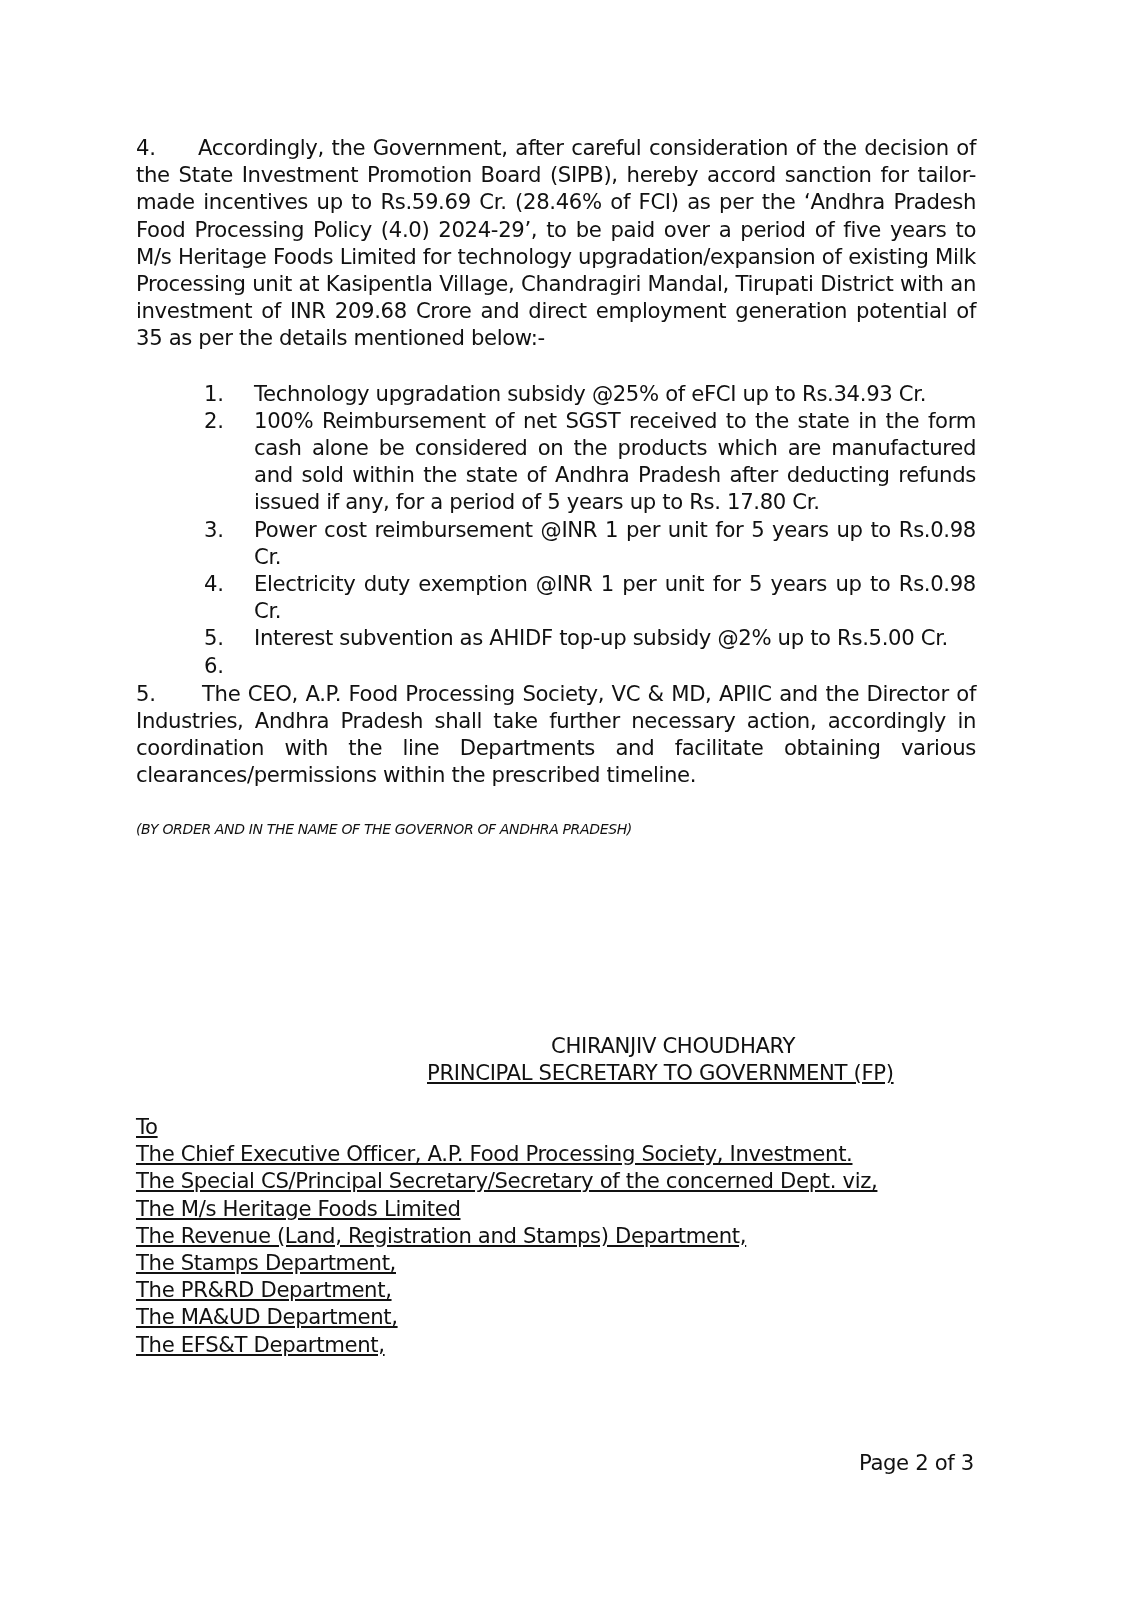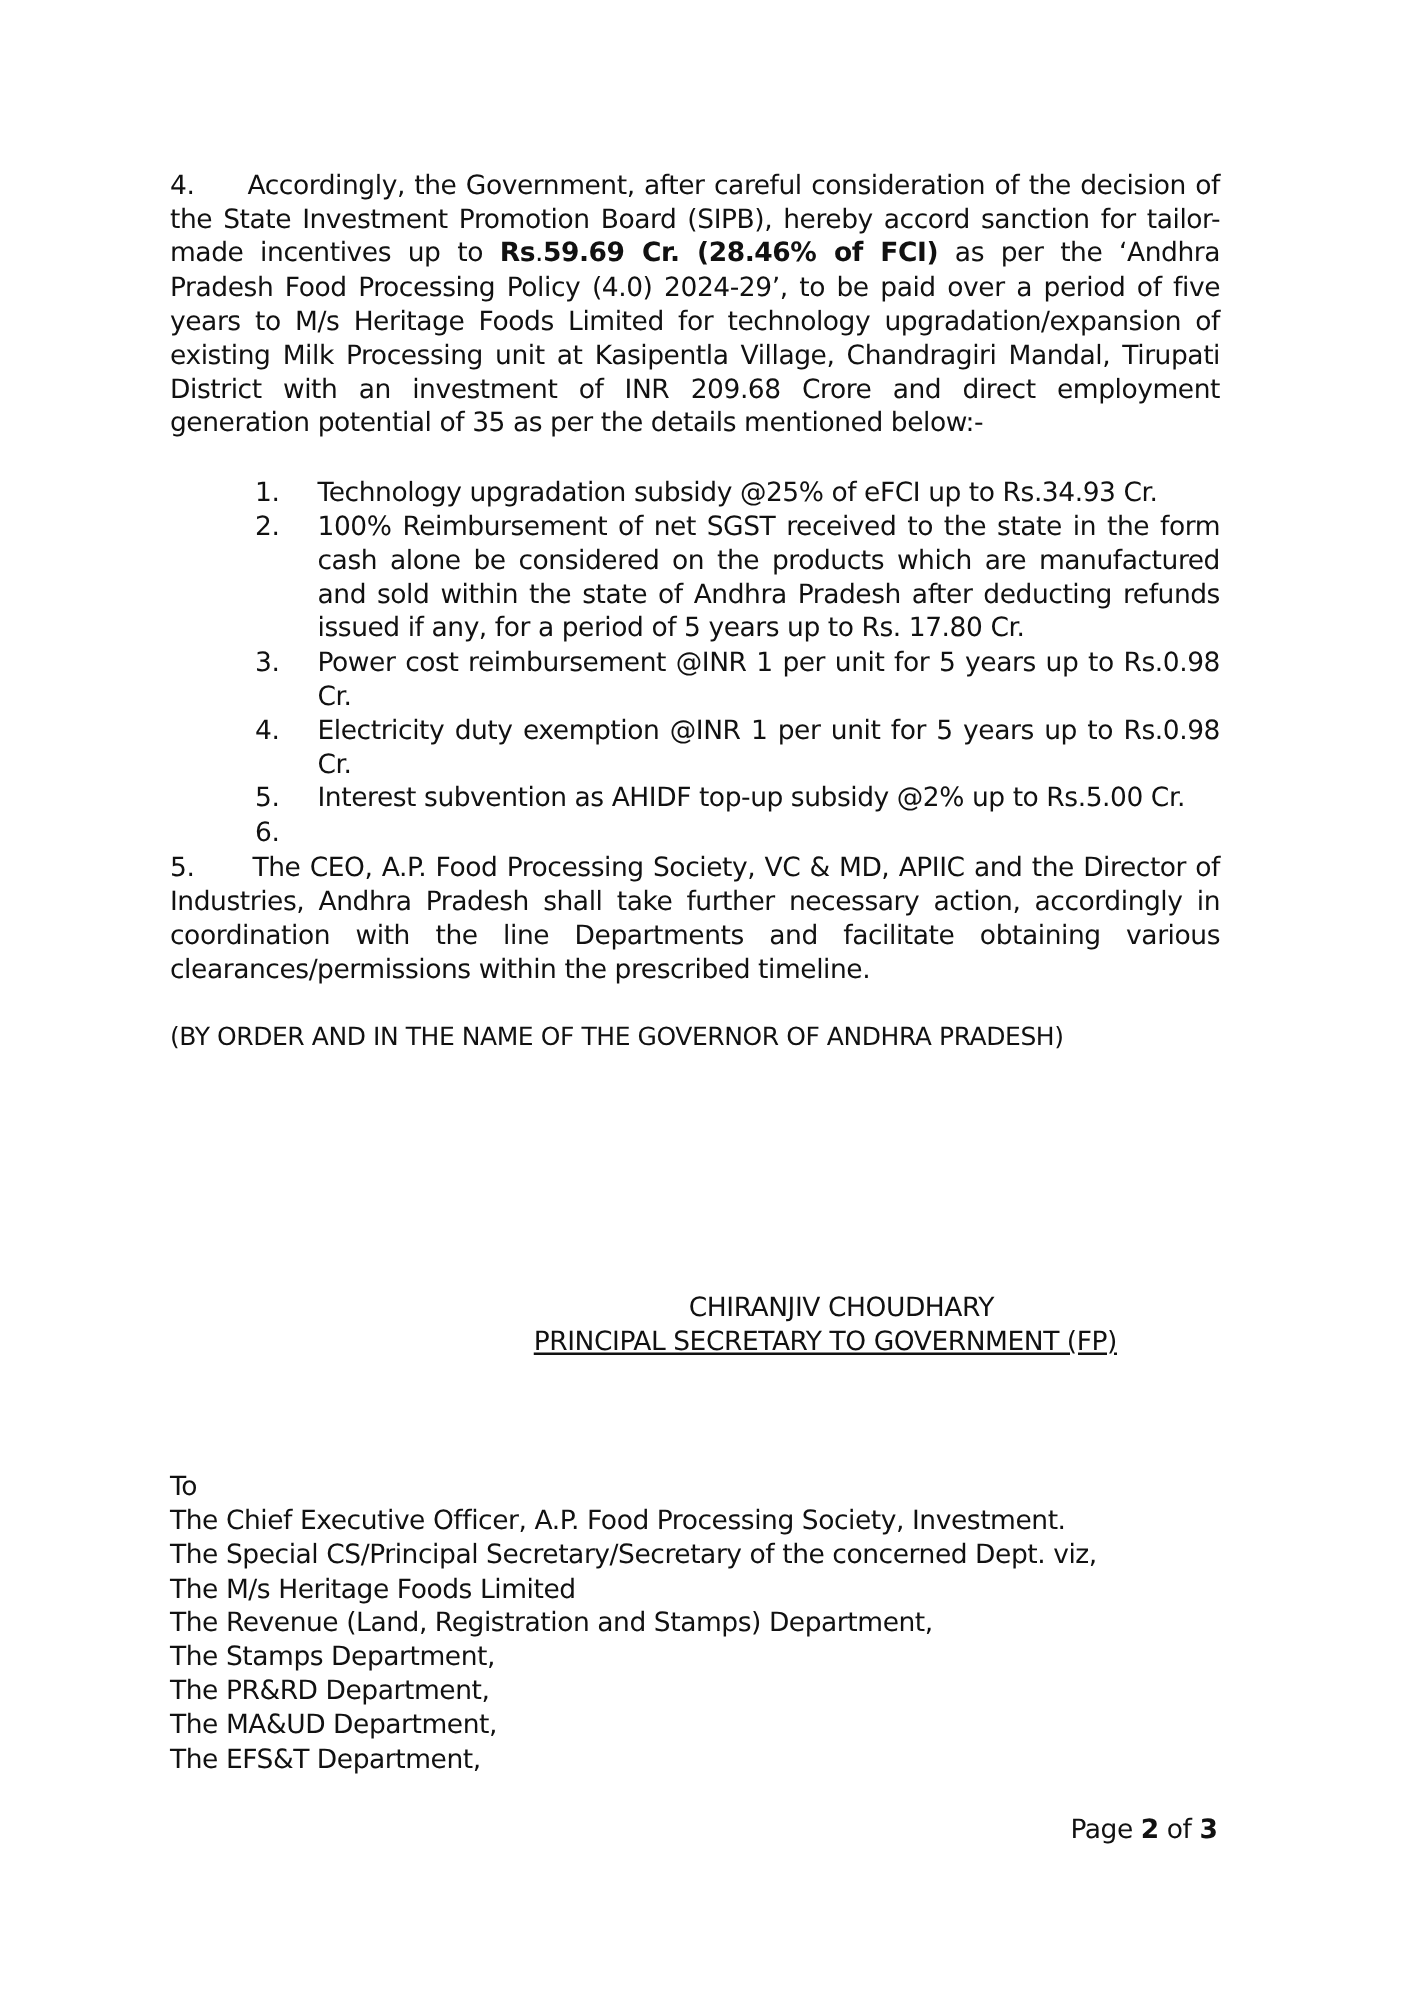--- a/index.html
+++ b/index.html
@@ -7,31 +7,31 @@
     width: 1132px; height: 1600px; position: relative; overflow: hidden;
     font-family: "DejaVu Sans", sans-serif; color: #111111;
   }
   .page { position: absolute; left: 136px; top: 134px; width: 840px; }
   .para {
     font-size: 21.2px; line-height: 27.2px; text-align: justify;
     margin: 0; letter-spacing: -0.35px; word-spacing: 0px;
   }
   .para .num { display: inline-block; width: 62px; }
   .para .num5 { display: inline-block; width: 66px; }
-  b { font-weight: bold; }
+  b { font-weight: normal; }
   ol.items { list-style: none; margin: 28px 0 0 0; padding: 0; }
   ol.items li {
     position: relative; padding-left: 118px; margin: 0;
     font-size: 21.2px; line-height: 27.2px; text-align: justify; letter-spacing: -0.35px;
   }
   ol.items li .lnum { position: absolute; left: 68px; top: 0; }
   .gap28 { height: 28px; }
-  .order-line { font-size: 20px; line-height: 27.2px; letter-spacing: -0.35px; margin: 0; white-space: nowrap; }
+  .order-line { font-size: 14px; line-height: 27.2px; letter-spacing: -0.35px; margin: 0; white-space: nowrap; font-style: italic; }
   .sig { position: absolute; font-size: 21.2px; line-height: 27.2px; letter-spacing: -0.35px; white-space: nowrap; }
-  .to-block { position: absolute; left: 136px; top: 1175px; }
+  .to-block { position: absolute; left: 136px; top: 1113px; text-decoration: underline; }
   .to-block div { font-size: 21.2px; line-height: 27.2px; letter-spacing: -0.35px; white-space: nowrap; }
   .footer { position: absolute; right: 158px; top: 1449px; font-size: 21.2px; line-height: 27px; letter-spacing: -0.35px; }
 </style>
 </head>
 <body>
 
 <div class="page">
   <p class="para"><span class="num">4.</span><span>Accordingly, the Government, after careful consideration of the decision of the State Investment Promotion Board (SIPB), hereby accord sanction for tailor- made incentives up to </span><b>Rs</b><span>.</span><b>59.69 Cr. (28.46% of FCI)</b><span> as per the ‘Andhra Pradesh Food Processing Policy (4.0) 2024-29’, to be paid over a period of five years to M/s Heritage Foods Limited for technology upgradation/expansion of existing Milk Processing unit at Kasipentla Village, Chandragiri Mandal, Tirupati District with an investment of INR 209.68 Crore and direct employment generation potential of 35 as per the details mentioned below:-</span></p>
 
   <ol class="items">

